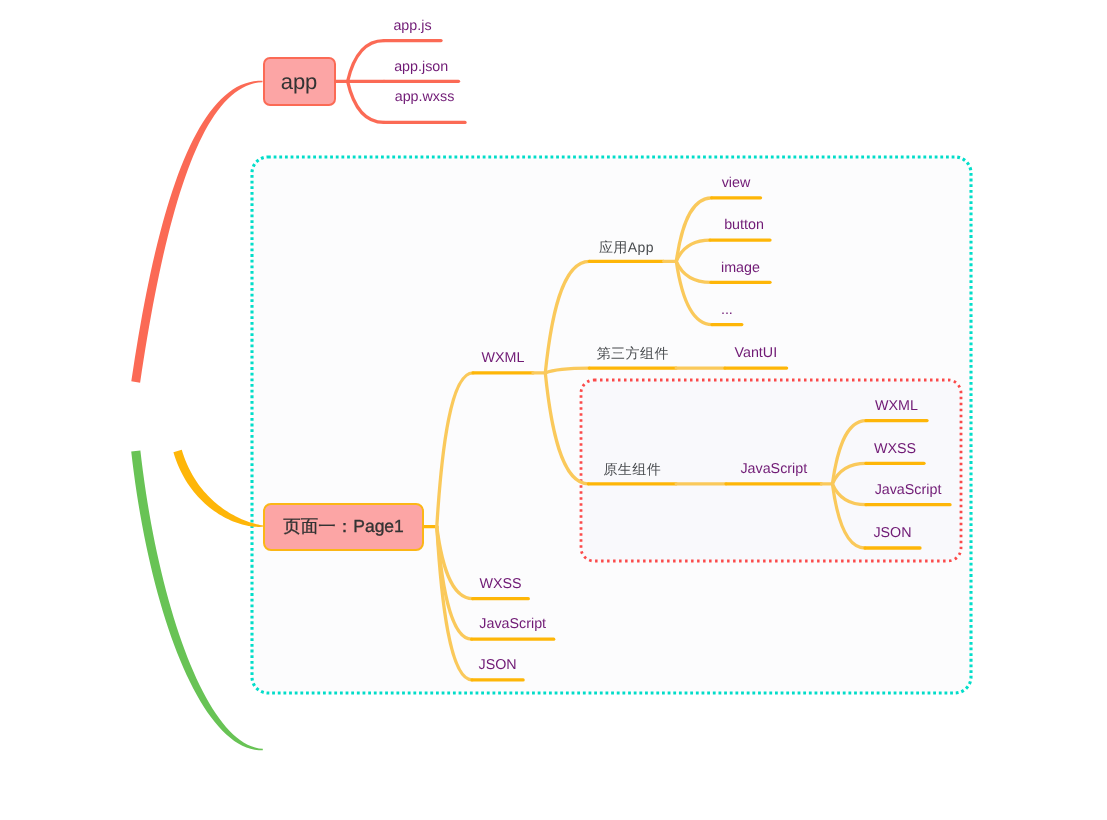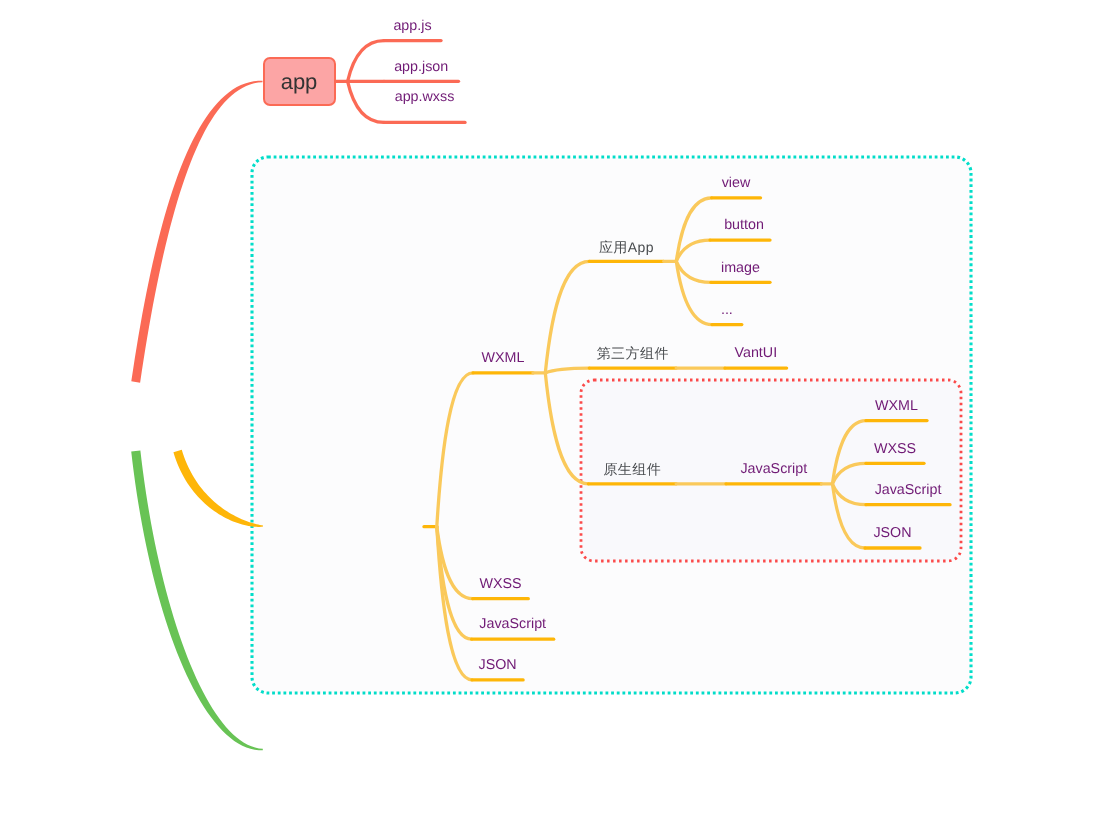--- a/index.html
+++ b/index.html
@@ -81,20 +81,23 @@
     <path d="M832.4,483.8 C836.6,515.9 844.8,548.0 865.0,548.0" fill="none" stroke="#fac95b" stroke-width="3.3" stroke-linecap="round" stroke-linejoin="round"></path>
     <path d="M865.00,548.00 L920.00,548.00" fill="none" stroke="#feb608" stroke-width="3.3" stroke-linecap="round" stroke-linejoin="round"></path>
     <path d="M140.10,382.65 L141.80,371.25 L143.54,359.97 L145.33,348.82 L147.15,337.81 L149.01,326.93 L150.92,316.20 L152.87,305.62 L154.86,295.20 L156.90,284.95 L158.98,274.88 L161.11,264.98 L163.28,255.27 L165.50,245.76 L167.77,236.44 L170.09,227.33 L172.46,218.44 L174.88,209.77 L177.35,201.32 L179.87,193.11 L182.44,185.14 L185.07,177.42 L187.75,169.96 L190.49,162.75 L193.28,155.81 L196.12,149.14 L199.02,142.76 L201.98,136.66 L205.00,130.86 L208.08,125.35 L211.21,120.15 L214.41,115.26 L217.66,110.68 L220.98,106.43 L224.36,102.50 L227.81,98.91 L231.32,95.64 L234.91,92.72 L238.57,90.14 L242.32,87.90 L246.15,86.02 L250.07,84.50 L254.10,83.34 L258.24,82.55 L262.50,82.15 L262.50,80.85 L258.08,80.86 L253.71,81.29 L249.39,82.13 L245.12,83.39 L240.91,85.06 L236.77,87.12 L232.70,89.58 L228.70,92.42 L224.78,95.64 L220.93,99.21 L217.17,103.14 L213.49,107.42 L209.88,112.03 L206.35,116.96 L202.90,122.22 L199.53,127.79 L196.23,133.66 L193.01,139.83 L189.86,146.29 L186.78,153.02 L183.77,160.04 L180.83,167.32 L177.95,174.86 L175.15,182.66 L172.40,190.70 L169.73,198.98 L167.12,207.50 L164.56,216.24 L162.07,225.20 L159.64,234.38 L157.27,243.76 L154.96,253.34 L152.70,263.11 L150.50,273.07 L148.36,283.20 L146.26,293.51 L144.22,303.98 L142.23,314.62 L140.29,325.40 L138.40,336.33 L136.56,347.39 L134.76,358.59 L133.01,369.91 L131.30,381.35 Z" fill="#fb6a55" stroke="none"></path>
     <path d="M173.43,452.23 L174.65,456.16 L175.98,459.97 L177.40,463.66 L178.91,467.24 L180.50,470.70 L182.18,474.04 L183.93,477.27 L185.76,480.39 L187.66,483.39 L189.62,486.28 L191.64,489.06 L193.71,491.73 L195.84,494.29 L198.01,496.74 L200.23,499.09 L202.48,501.32 L204.76,503.46 L207.08,505.49 L209.42,507.42 L211.77,509.24 L214.14,510.97 L216.53,512.60 L218.91,514.13 L221.30,515.57 L223.69,516.91 L226.07,518.17 L228.44,519.33 L230.79,520.40 L233.13,521.38 L235.44,522.28 L237.72,523.09 L239.96,523.82 L242.18,524.47 L244.35,525.04 L246.47,525.53 L248.54,525.94 L250.56,526.28 L252.53,526.54 L254.42,526.73 L256.25,526.85 L258.01,526.90 L259.69,526.88 L261.29,526.80 L262.80,526.65 L262.80,525.35 L261.35,525.14 L259.84,524.88 L258.26,524.57 L256.62,524.21 L254.92,523.78 L253.17,523.30 L251.36,522.77 L249.51,522.17 L247.61,521.51 L245.67,520.79 L243.69,520.01 L241.68,519.16 L239.64,518.25 L237.58,517.27 L235.49,516.22 L233.39,515.10 L231.27,513.91 L229.13,512.65 L227.00,511.31 L224.85,509.90 L222.71,508.41 L220.57,506.85 L218.44,505.21 L216.33,503.48 L214.22,501.68 L212.14,499.79 L210.07,497.82 L208.03,495.76 L206.02,493.62 L204.05,491.38 L202.10,489.06 L200.20,486.64 L198.34,484.13 L196.53,481.52 L194.77,478.82 L193.06,476.02 L191.41,473.11 L189.82,470.10 L188.30,466.99 L186.84,463.77 L185.45,460.44 L184.14,457.00 L182.92,453.44 L181.77,449.77 Z" fill="#feb608" stroke="none"></path>
     <path d="M131.23,451.51 L132.48,462.19 L133.83,472.82 L135.29,483.38 L136.84,493.88 L138.49,504.29 L140.24,514.61 L142.09,524.84 L144.03,534.96 L146.06,544.97 L148.18,554.84 L150.39,564.59 L152.69,574.19 L155.08,583.64 L157.55,592.93 L160.11,602.05 L162.74,610.99 L165.46,619.74 L168.25,628.29 L171.13,636.63 L174.07,644.76 L177.09,652.67 L180.19,660.34 L183.35,667.77 L186.59,674.94 L189.89,681.86 L193.26,688.50 L196.69,694.86 L200.19,700.93 L203.74,706.70 L207.36,712.17 L211.04,717.31 L214.78,722.12 L218.57,726.60 L222.41,730.72 L226.30,734.49 L230.24,737.87 L234.23,740.88 L238.26,743.49 L242.32,745.69 L246.40,747.46 L250.50,748.81 L254.61,749.71 L258.71,750.16 L262.80,750.15 L262.80,748.85 L258.91,748.41 L255.08,747.56 L251.32,746.31 L247.61,744.68 L243.95,742.67 L240.33,740.30 L236.74,737.56 L233.19,734.46 L229.68,731.01 L226.19,727.21 L222.74,723.08 L219.33,718.61 L215.95,713.82 L212.61,708.71 L209.31,703.29 L206.05,697.57 L202.84,691.55 L199.67,685.25 L196.55,678.68 L193.49,671.84 L190.47,664.74 L187.51,657.39 L184.61,649.79 L181.76,641.97 L178.98,633.92 L176.26,625.66 L173.60,617.19 L171.02,608.53 L168.50,599.68 L166.05,590.64 L163.67,581.44 L161.37,572.08 L159.15,562.57 L157.01,552.91 L154.94,543.13 L152.96,533.21 L151.07,523.18 L149.26,513.04 L147.54,502.81 L145.92,492.49 L144.39,482.08 L142.95,471.61 L141.61,461.08 L140.37,450.49 Z" fill="#68c355" stroke="none"></path>
   </svg>
 
   <div class="node-box app-box">
     <span>app</span>
   </div>
+  <div class="node-box page1-box">
+    <span>页面一：Page1</span>
+  </div>
 
   <span class="leaf" style="left:412.5px;top:18.8px">app.js</span>
   <span class="leaf" style="left:421.2px;top:59.5px">app.json</span>
   <span class="leaf" style="left:424.5px;top:90px">app.wxss</span>
   <span class="leaf" style="left:503.0px;top:351.1px">WXML</span>
   <span class="leaf" style="left:500.5px;top:576.9px">WXSS</span>
   <span class="leaf" style="left:512.7px;top:617.4px">JavaScript</span>
   <span class="leaf" style="left:497.6px;top:658.1px">JSON</span>
   <span class="leaf cn" style="left:626.5px;top:239.5px">应用App</span>
   <span class="leaf cn" style="left:632.8px;top:346.3px">第三方组件</span>

